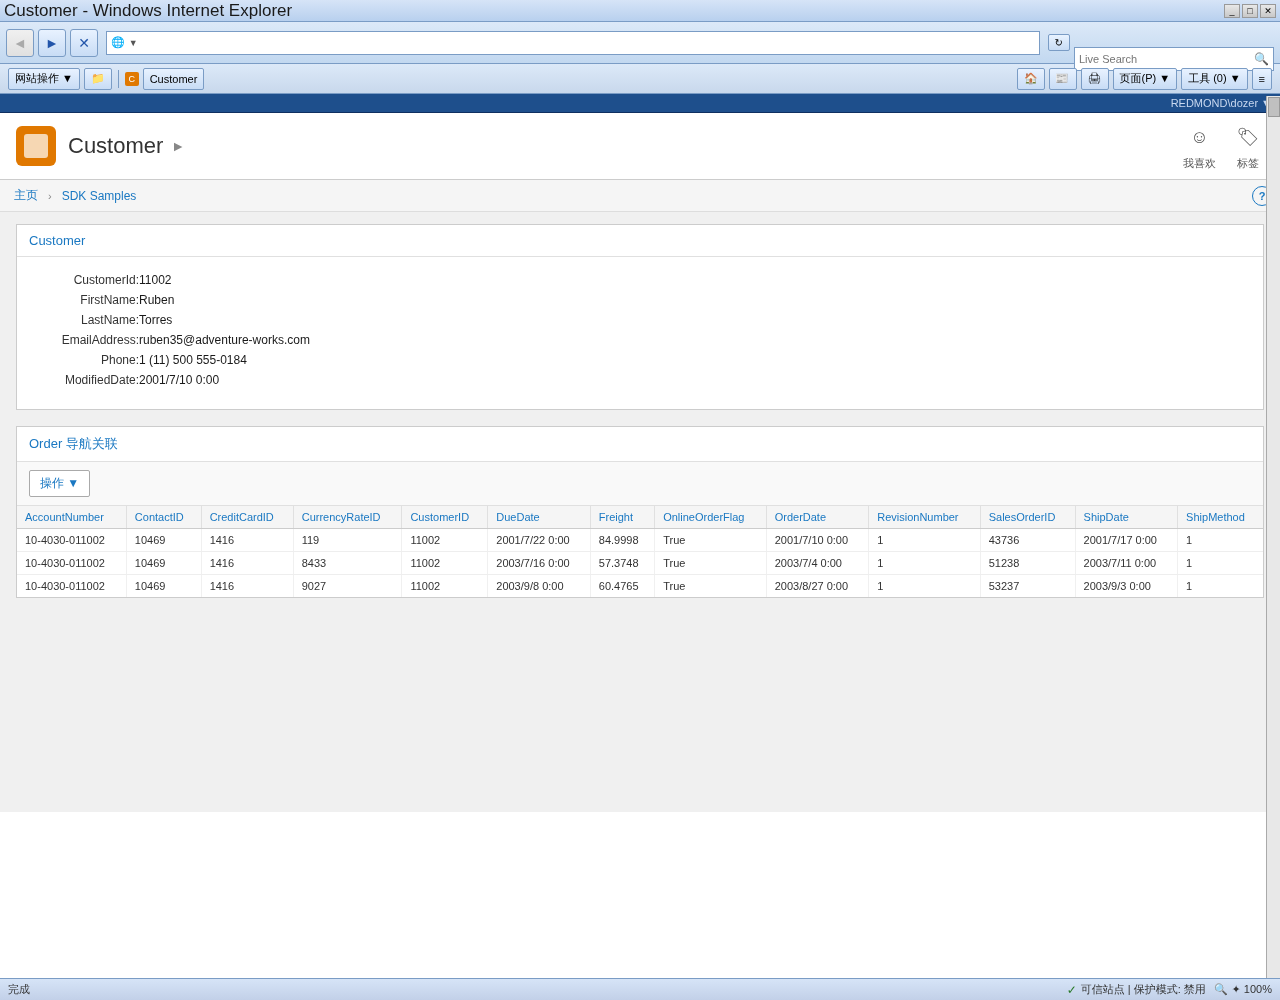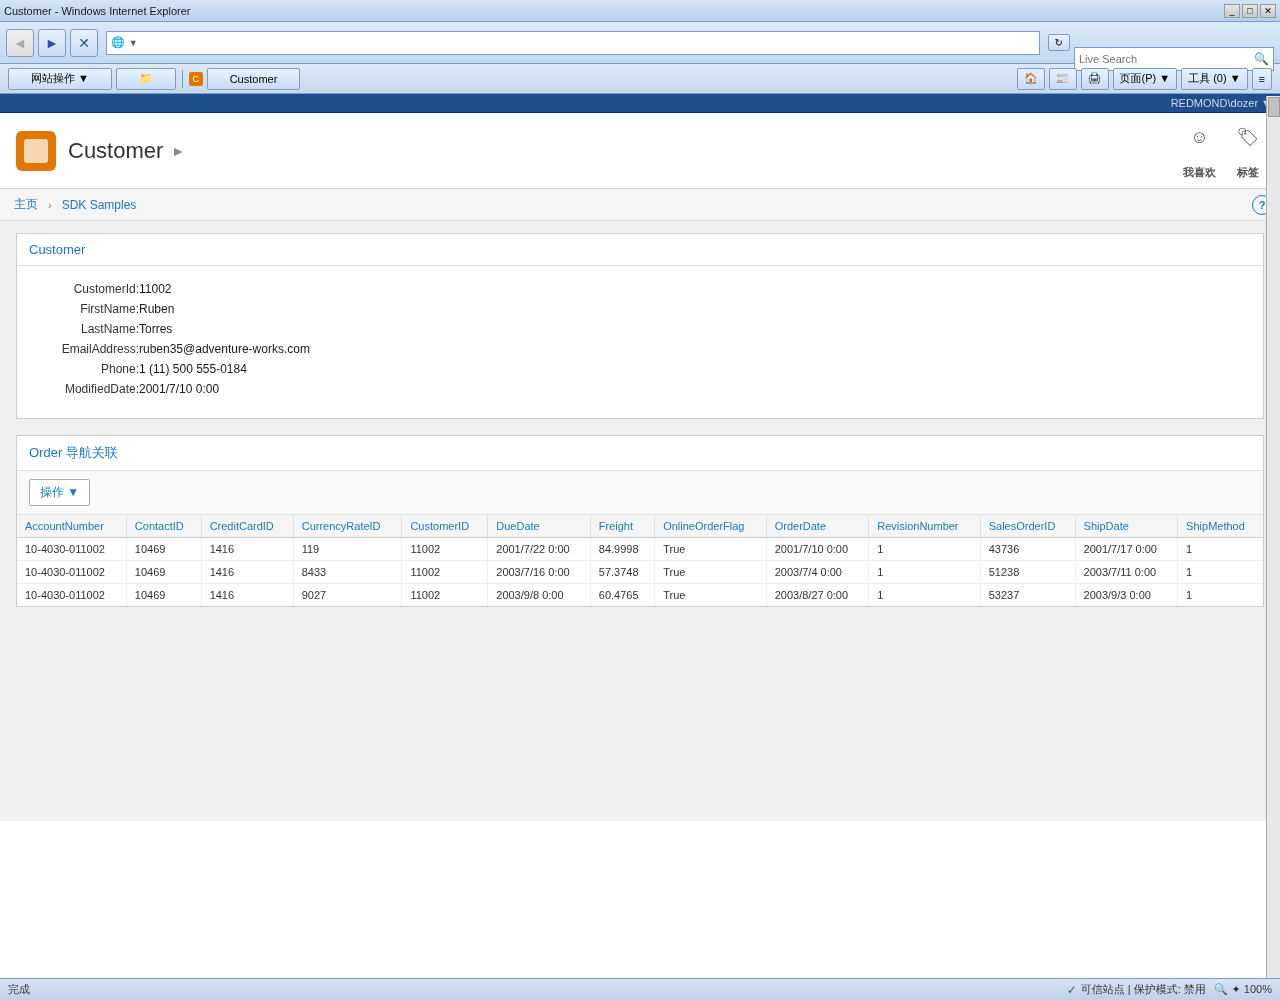--- a/index.html
+++ b/index.html
@@ -8,21 +8,21 @@
     
     .browser-titlebar {
       background: linear-gradient(to bottom, #d6e4f7, #b8d0ee);
       height: 22px;
       display: flex;
       align-items: center;
       padding: 0 4px;
       border-bottom: 1px solid #7a9cc5;
     }
     .browser-titlebar-text {
-      font-size: 11px;
+      font-size: 17px;
       color: #1a1a1a;
       flex: 1;
     }
     .browser-titlebar-controls {
       display: flex;
       gap: 2px;
     }
     .titlebar-btn {
       width: 16px;
       height: 14px;
@@ -132,21 +132,21 @@
       background: linear-gradient(to bottom, #dce9f8, #c8d8ec);
       height: 30px;
       display: flex;
       align-items: center;
       padding: 0 8px;
       gap: 4px;
       border-bottom: 1px solid #7a9cc5;
     }
     .fav-btn {
       height: 22px;
-      padding: 0 22px;
+      padding: 0 6px;
       background: linear-gradient(to bottom, #e8f2ff, #c8dcf5);
       border: 1px solid #7a9cc5;
       border-radius: 2px;
       font-size: 11px;
       cursor: pointer;
       display: flex;
       align-items: center;
       gap: 3px;
     }
     .fav-icon {
@@ -253,22 +253,21 @@
       height: 32px;
       display: flex;
       align-items: center;
       justify-content: center;
       font-size: 18px;
       color: #555;
     }
     .header-action-label {
       font-size: 11px;
       color: #555;
-      margin-top: 12px;
-      font-weight: bold;
+      margin-top: 3px;
     }
 
     
     .nav-breadcrumb {
       background: #f5f5f5;
       border-bottom: 1px solid #ddd;
       display: flex;
       align-items: center;
       padding: 0 8px;
       height: 32px;

